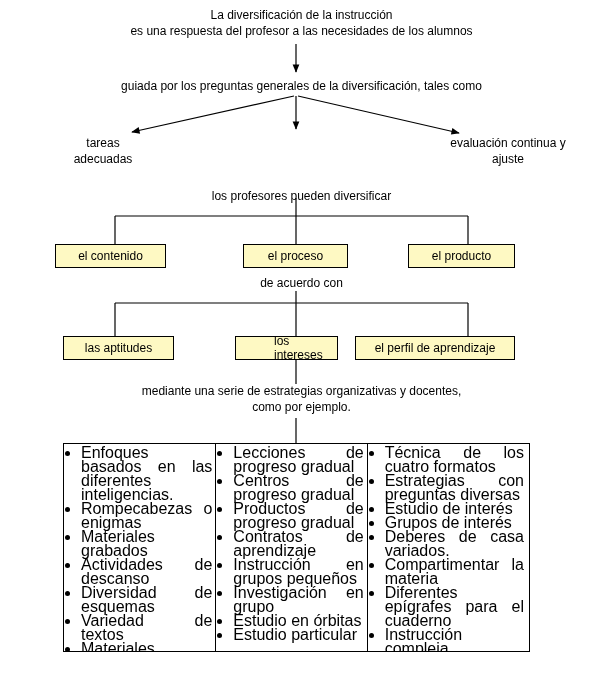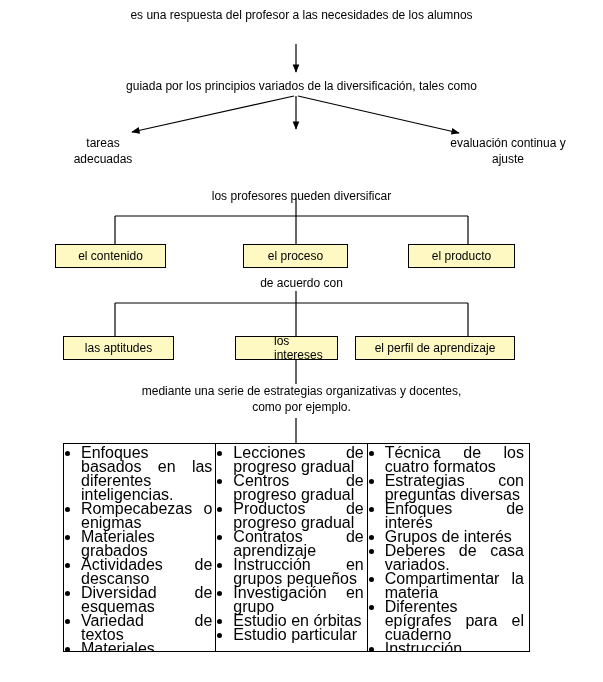--- a/index.html
+++ b/index.html
@@ -114,24 +114,25 @@
     <line x1="115" y1="303" x2="468" y2="303" stroke="#000" stroke-width="1.2"></line>
     <line x1="115" y1="303" x2="115" y2="337" stroke="#000" stroke-width="1.2"></line>
     <line x1="296" y1="303" x2="296" y2="337" stroke="#000" stroke-width="1.2"></line>
     <line x1="468" y1="303" x2="468" y2="337" stroke="#000" stroke-width="1.2"></line>
 
     <line x1="296" y1="360" x2="296" y2="384" stroke="#000" stroke-width="1.2"></line>
     <line x1="296" y1="418" x2="296" y2="443" stroke="#000" stroke-width="1.2"></line>
   </svg>
 
   <div class="txt fullw title-block">
+    <div>La diversificación de la instrucción</div>
     <div>es una respuesta del profesor a las necesidades de los alumnos</div>
   </div>
 
-  <div class="txt fullw guiding-text">guiada por los principios variados de la diversificación, tales como</div>
+  <div class="txt fullw guiding-text">guiada por los preguntas generales de la diversificación, tales como</div>
 
   <div class="txt wrap lbl-tareas">tareas adecuadas</div>
   <div class="txt wrap lbl-evaluacion">evaluación continua y ajuste</div>
 
   <div class="txt fullw diversify-text">los profesores pueden diversificar</div>
 
   <div class="nodebox box-contenido">el contenido</div>
   <div class="nodebox box-proceso">el proceso</div>
   <div class="nodebox box-producto">el producto</div>
 
@@ -168,21 +169,21 @@
           <li>Instrucción en grupos pequeños</li>
           <li>Investigación en grupo</li>
           <li>Estudio en órbitas</li>
           <li>Estudio particular</li>
         </ul>
     </div>
     <div class="cell cell-3">
       <ul>
           <li>Técnica de los cuatro formatos</li>
           <li>Estrategias con preguntas diversas</li>
-          <li>Enfoques de interés</li>
+          <li>Estudio de interés</li>
           <li>Grupos de interés</li>
           <li>Deberes de casa variados.</li>
           <li>Compartimentar la materia</li>
           <li>Diferentes epígrafes para el cuaderno</li>
           <li>Instrucción compleja.</li>
         </ul>
     </div>
   </div>
 
 </div>

